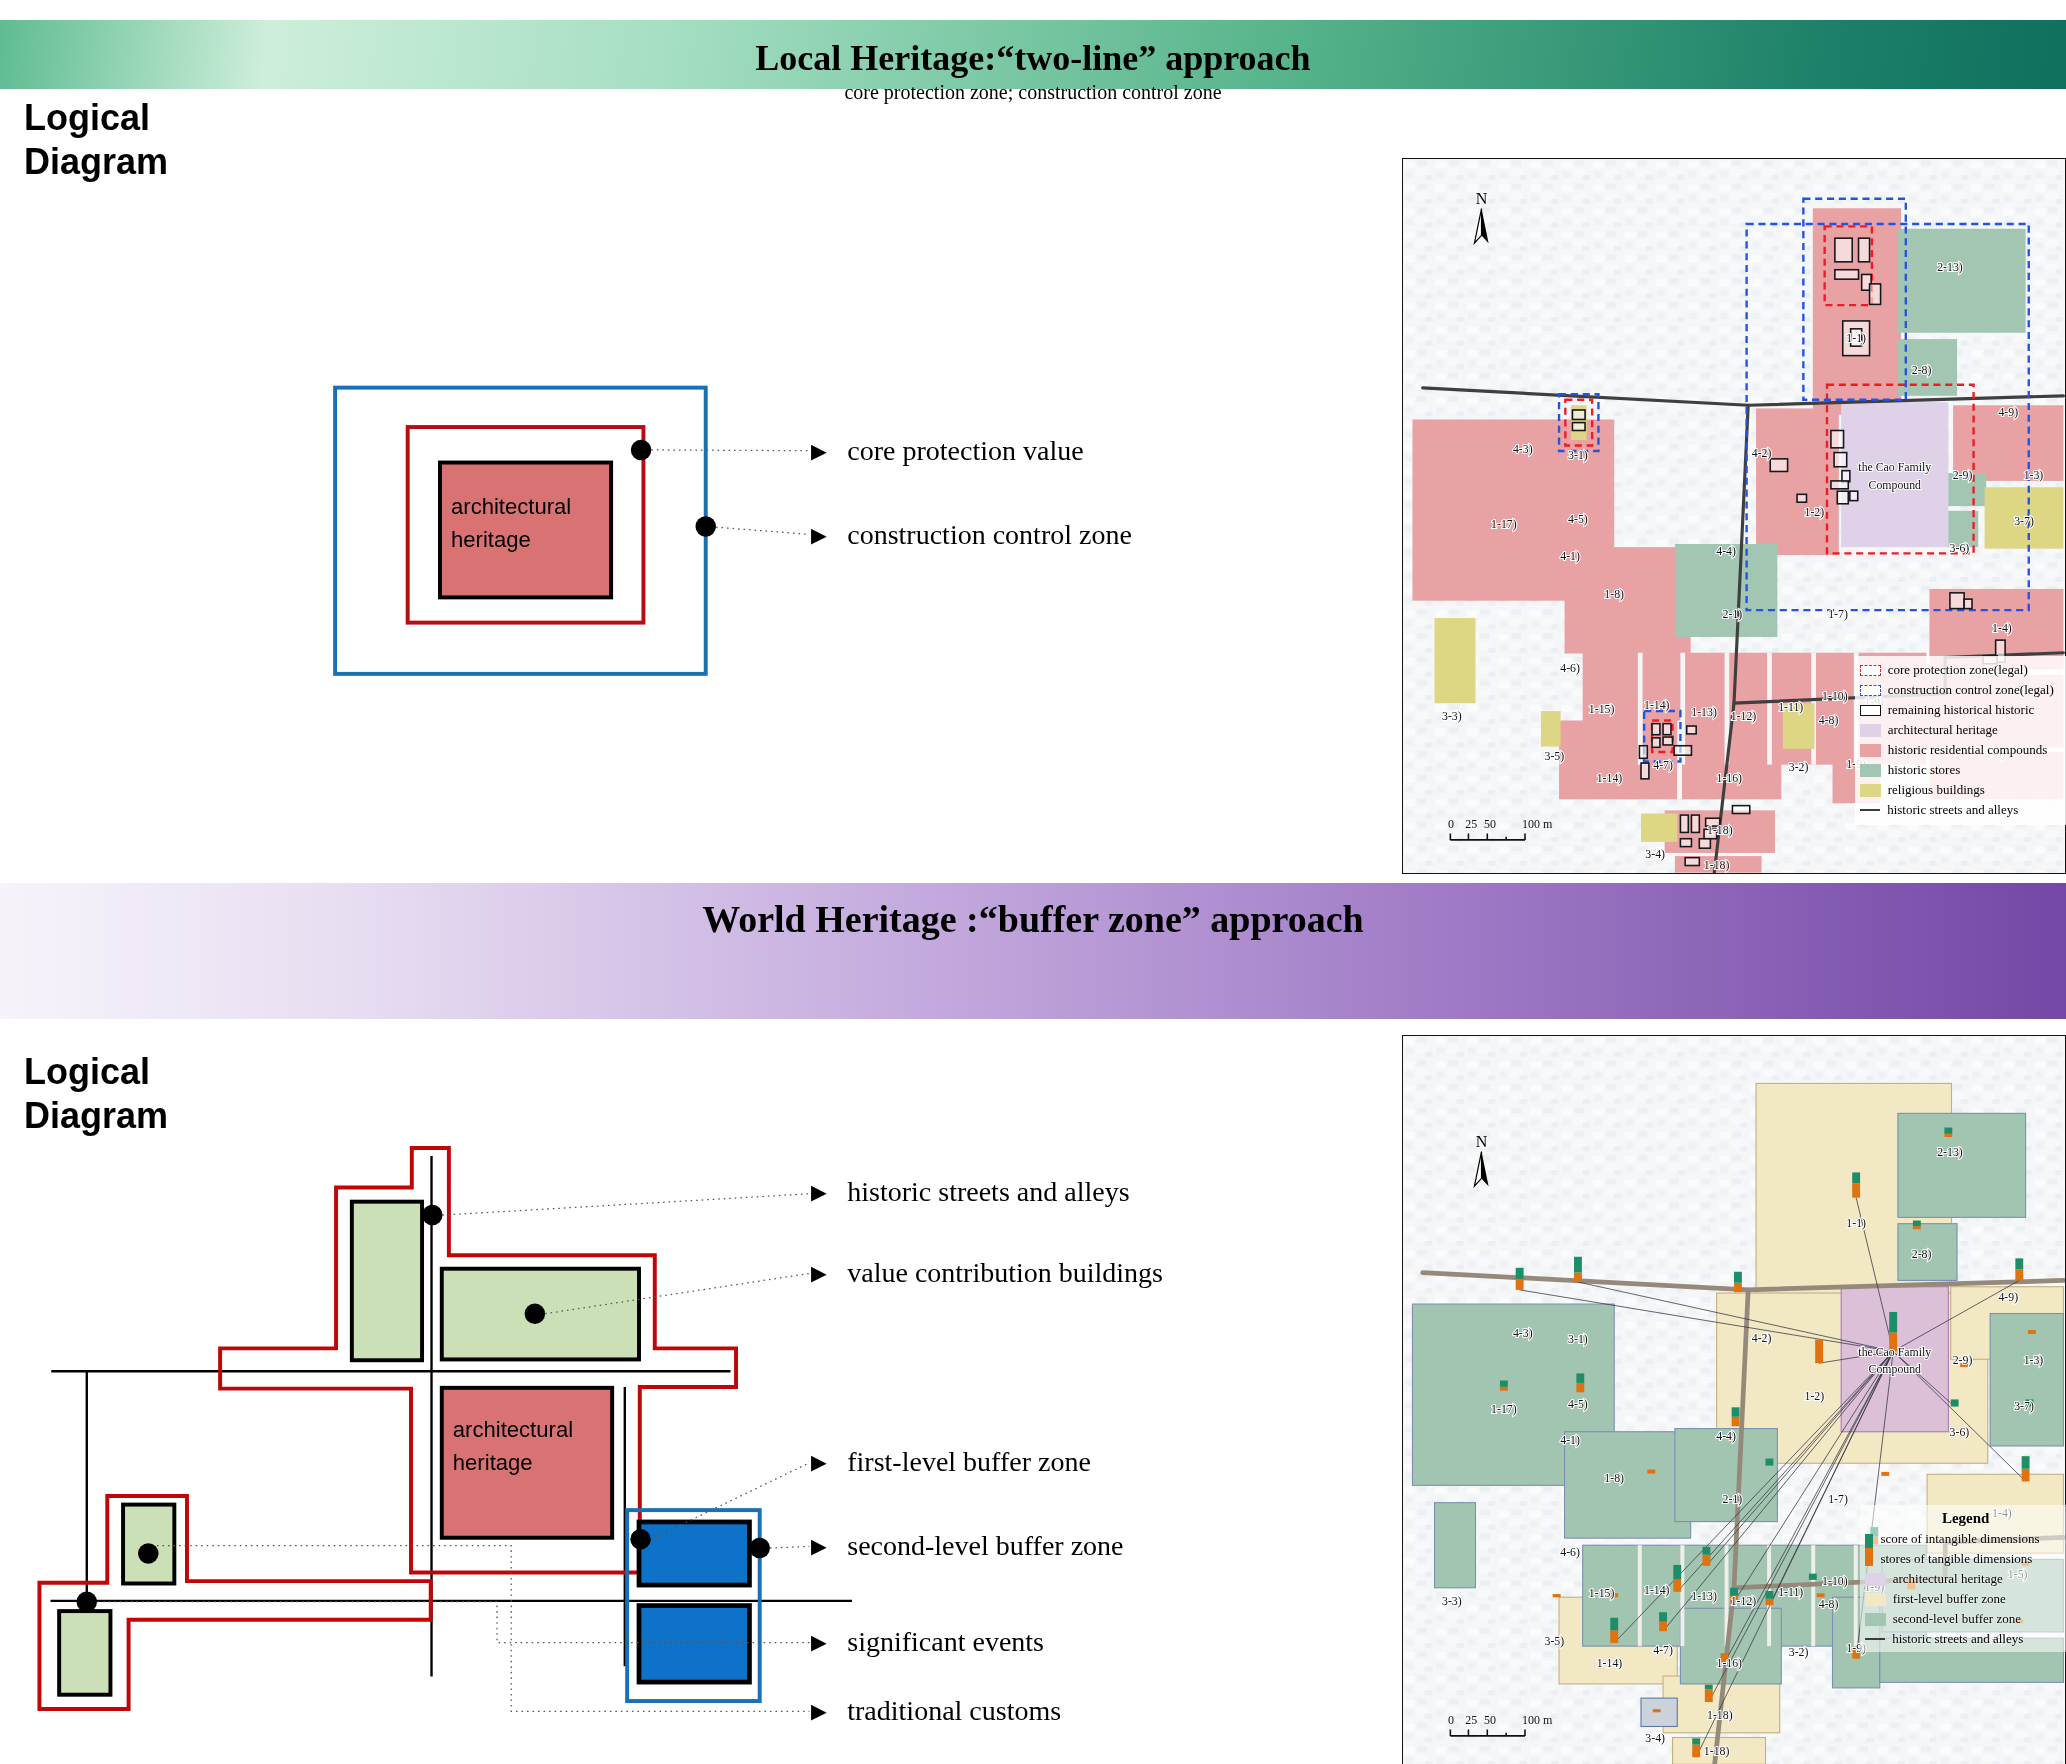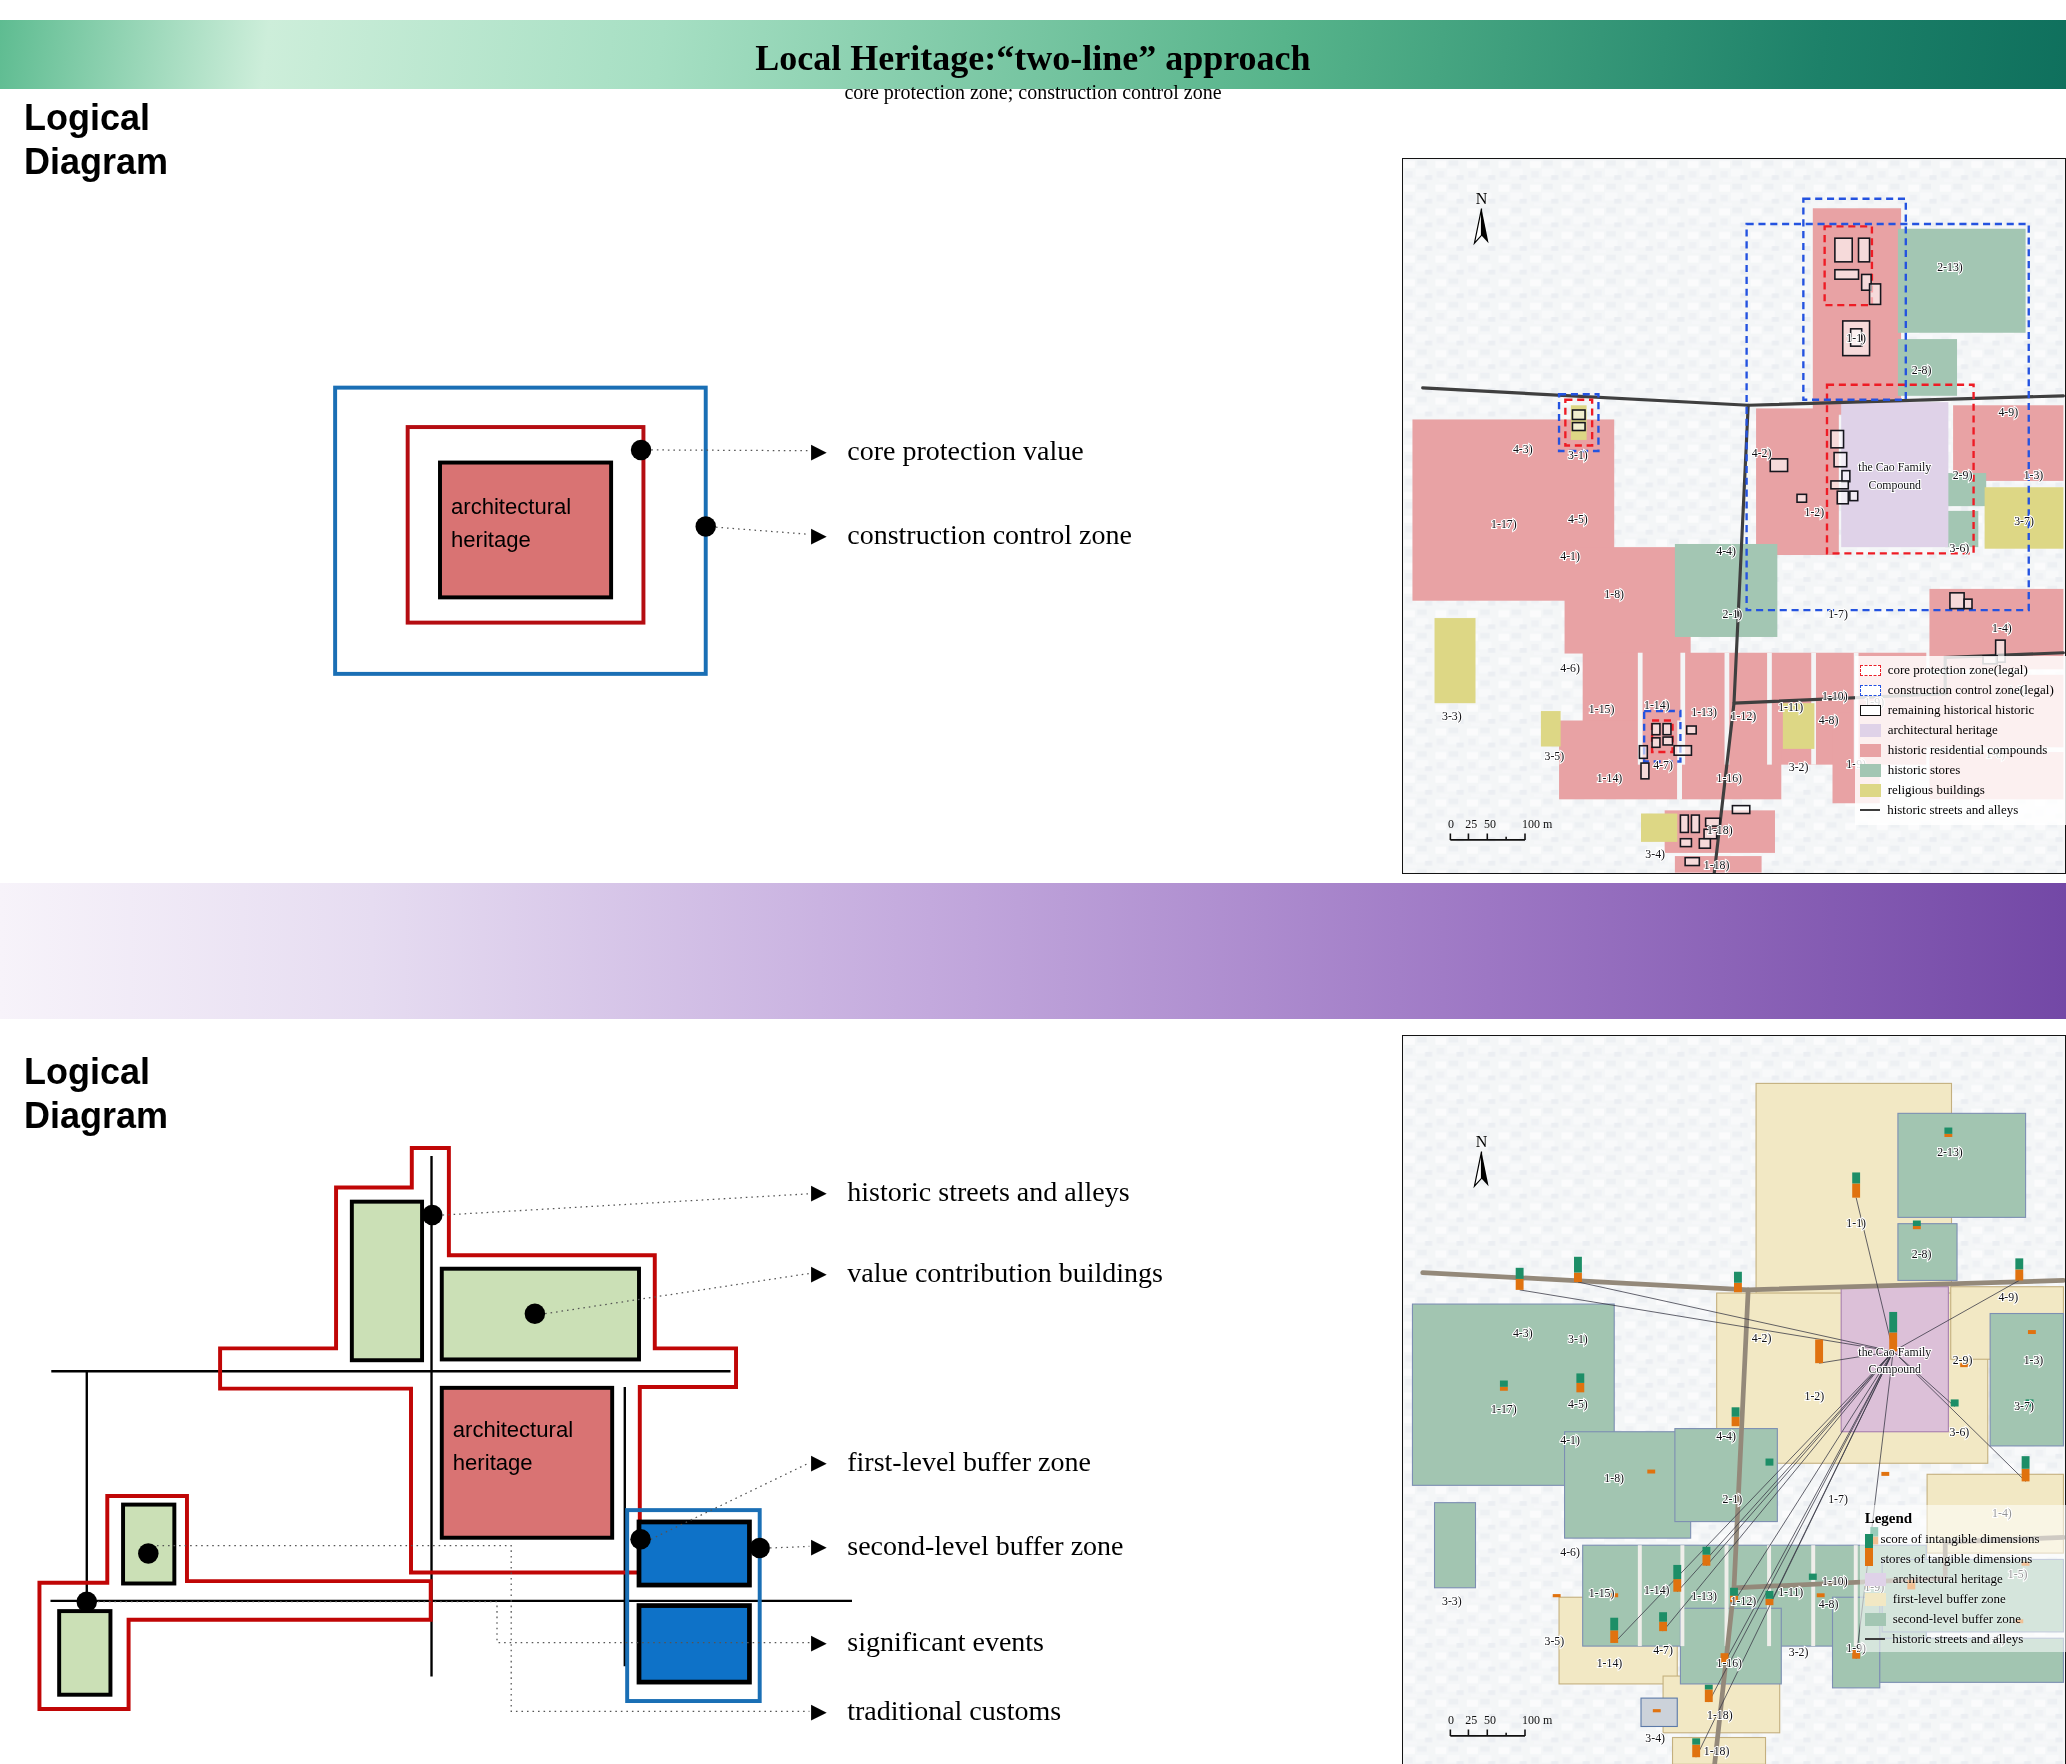--- a/index.html
+++ b/index.html
@@ -26,21 +26,21 @@
 
   svg.mapsvg{position:absolute;border:1.6px solid #141414;background:#eef0f2}
   #map1{left:1402px;top:158px} #map2{left:1402px;top:1035px}
 
   text.mlabel{font-family:"Liberation Serif",serif;font-size:15px;fill:#101014;
               paint-order:stroke;stroke:#ffffff;stroke-width:2.6px;text-anchor:middle}
 
   .legend{position:absolute;display:flex;flex-direction:column;gap:4px;font-size:13px;line-height:16px}
   #legend1{left:1855px;top:656px;width:210px;background:rgba(255,255,255,.84);padding:6.3px 4.7px}
   #legend2{left:1860px;top:1505px;width:202px;background:rgba(255,255,255,.55);padding:4.7px;text-shadow:0 0 2.4px #fff}
-  #legend2 .title{font-weight:bold;font-size:15px;text-align:left;margin-bottom:1.6px}
+  #legend2 .title{font-weight:bold;font-size:15px;text-align:center;margin-bottom:1.6px}
   .lrow{display:flex;align-items:center;gap:7px}
   .ic{flex:0 0 auto}
   .dashred{width:19px;height:9.5px;border:1.6px dashed #e8222a;background:#fff}
   .dashblue{width:19px;height:9.5px;border:1.6px dashed #2453e0;background:#fff}
   .solidbx{width:19px;height:9.5px;border:1.6px solid #111;background:#fff}
   .sw{width:21px;height:12.6px}
   .lav{background:#dfd2e8}.pinksw{background:#e8a2a4}.greensw{background:#a3c6b3}
   .yellowsw{background:#ddd785}.creamsw{background:#f2e8c4}
   .lnic{width:20.5px;height:0;border-top:2.4px solid #3c3c3c}
   .bar-g{width:8.7px;height:16px;background:#1d8e67;margin-bottom:-4.7px}
@@ -52,20 +52,21 @@
   .scalebar .nums span{position:absolute;top:0}
 </style>
 </head>
 <body>
 
 <div class="band" id="band1">
   <div class="t">Local Heritage:“two-line” approach</div>
   <div class="s">core protection zone; construction control zone</div>
 </div>
 <div class="band" id="band2">
+  <div class="t">World Heritage :“buffer zone” approach</div>
 </div>
 
 <div class="logical" id="log1">
   <div>Logical</div>
   <div>Diagram</div>
 </div>
 <div class="logical" id="log2">
   <div>Logical</div>
   <div>Diagram</div>
 </div>

